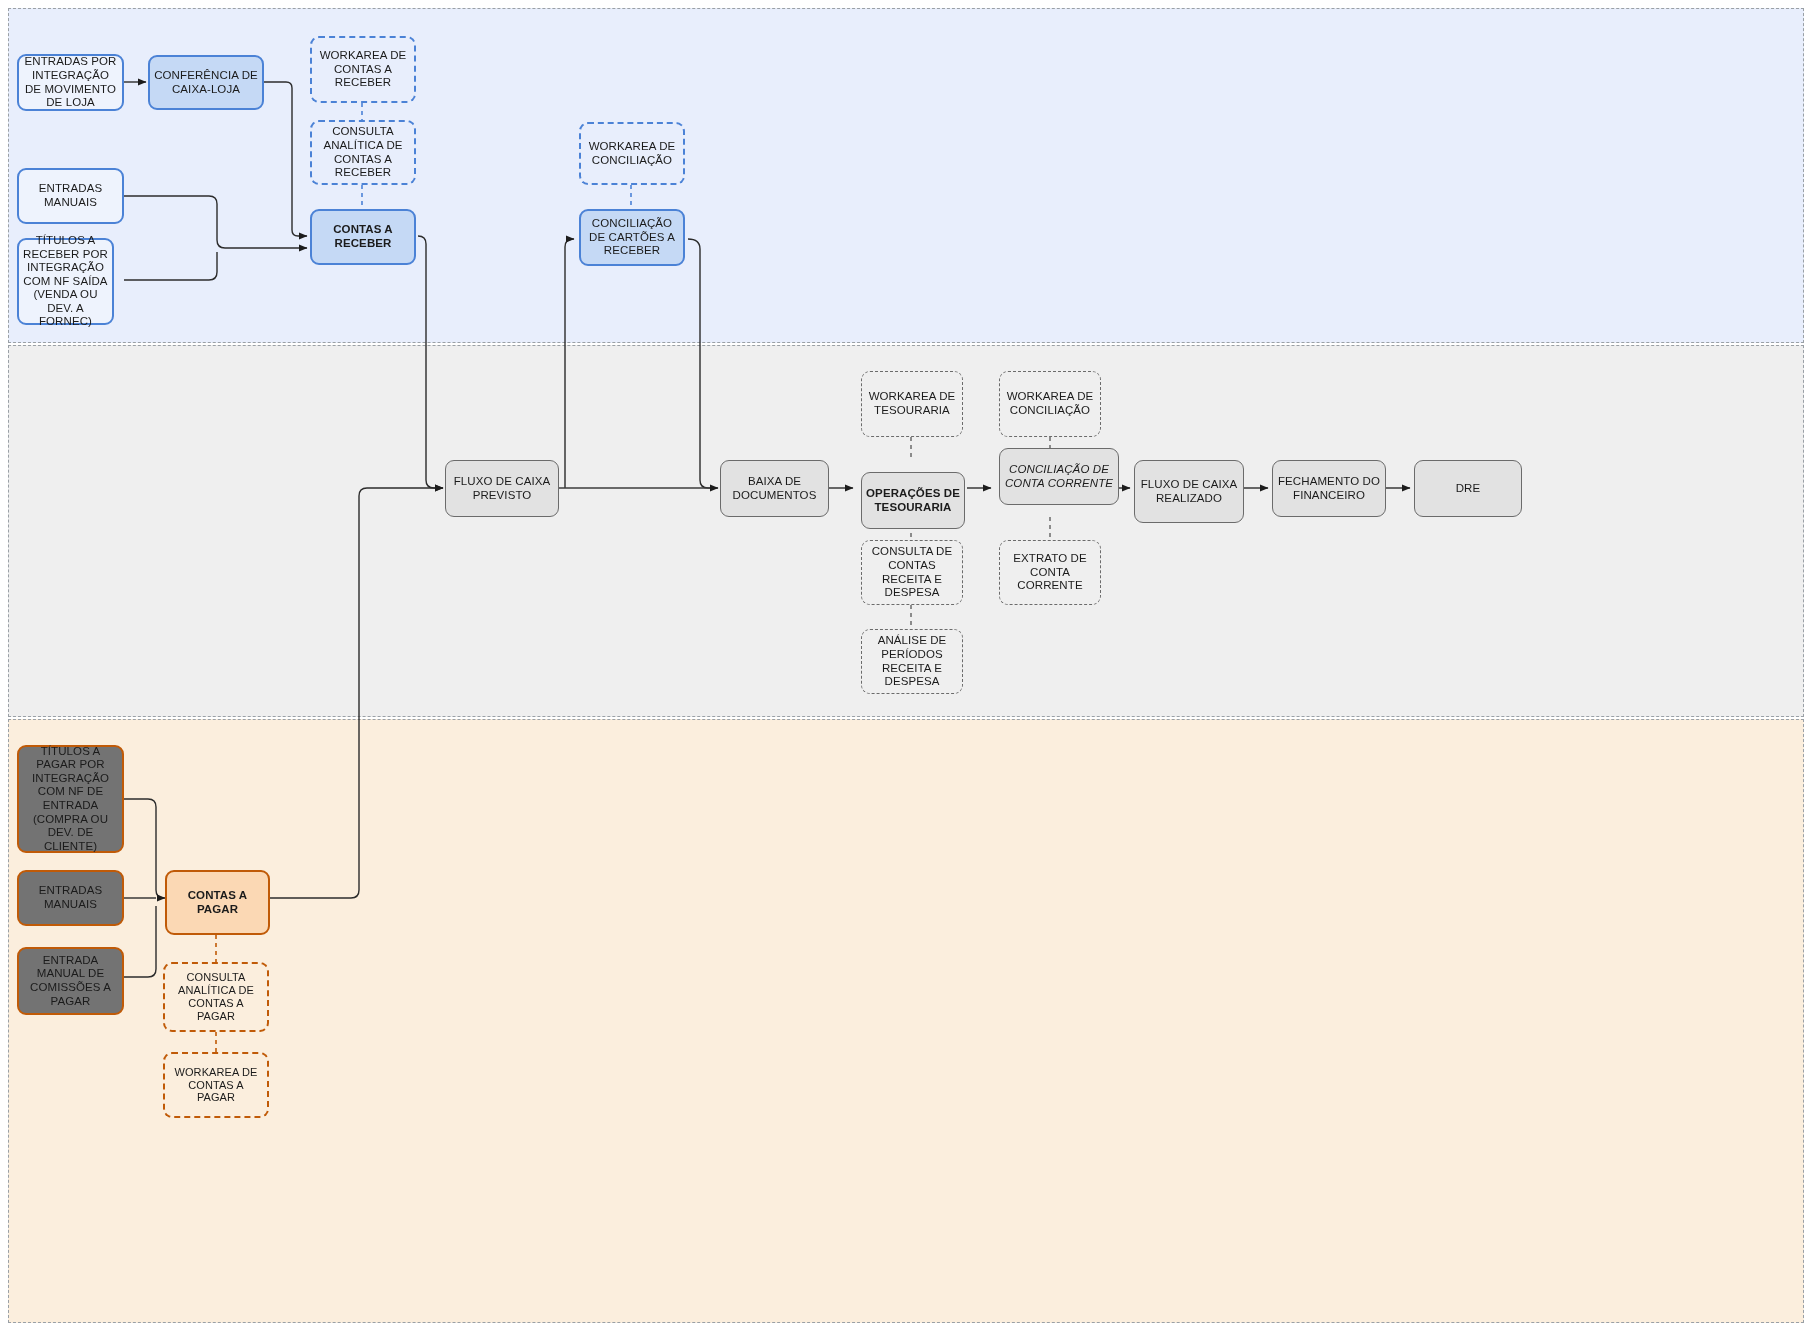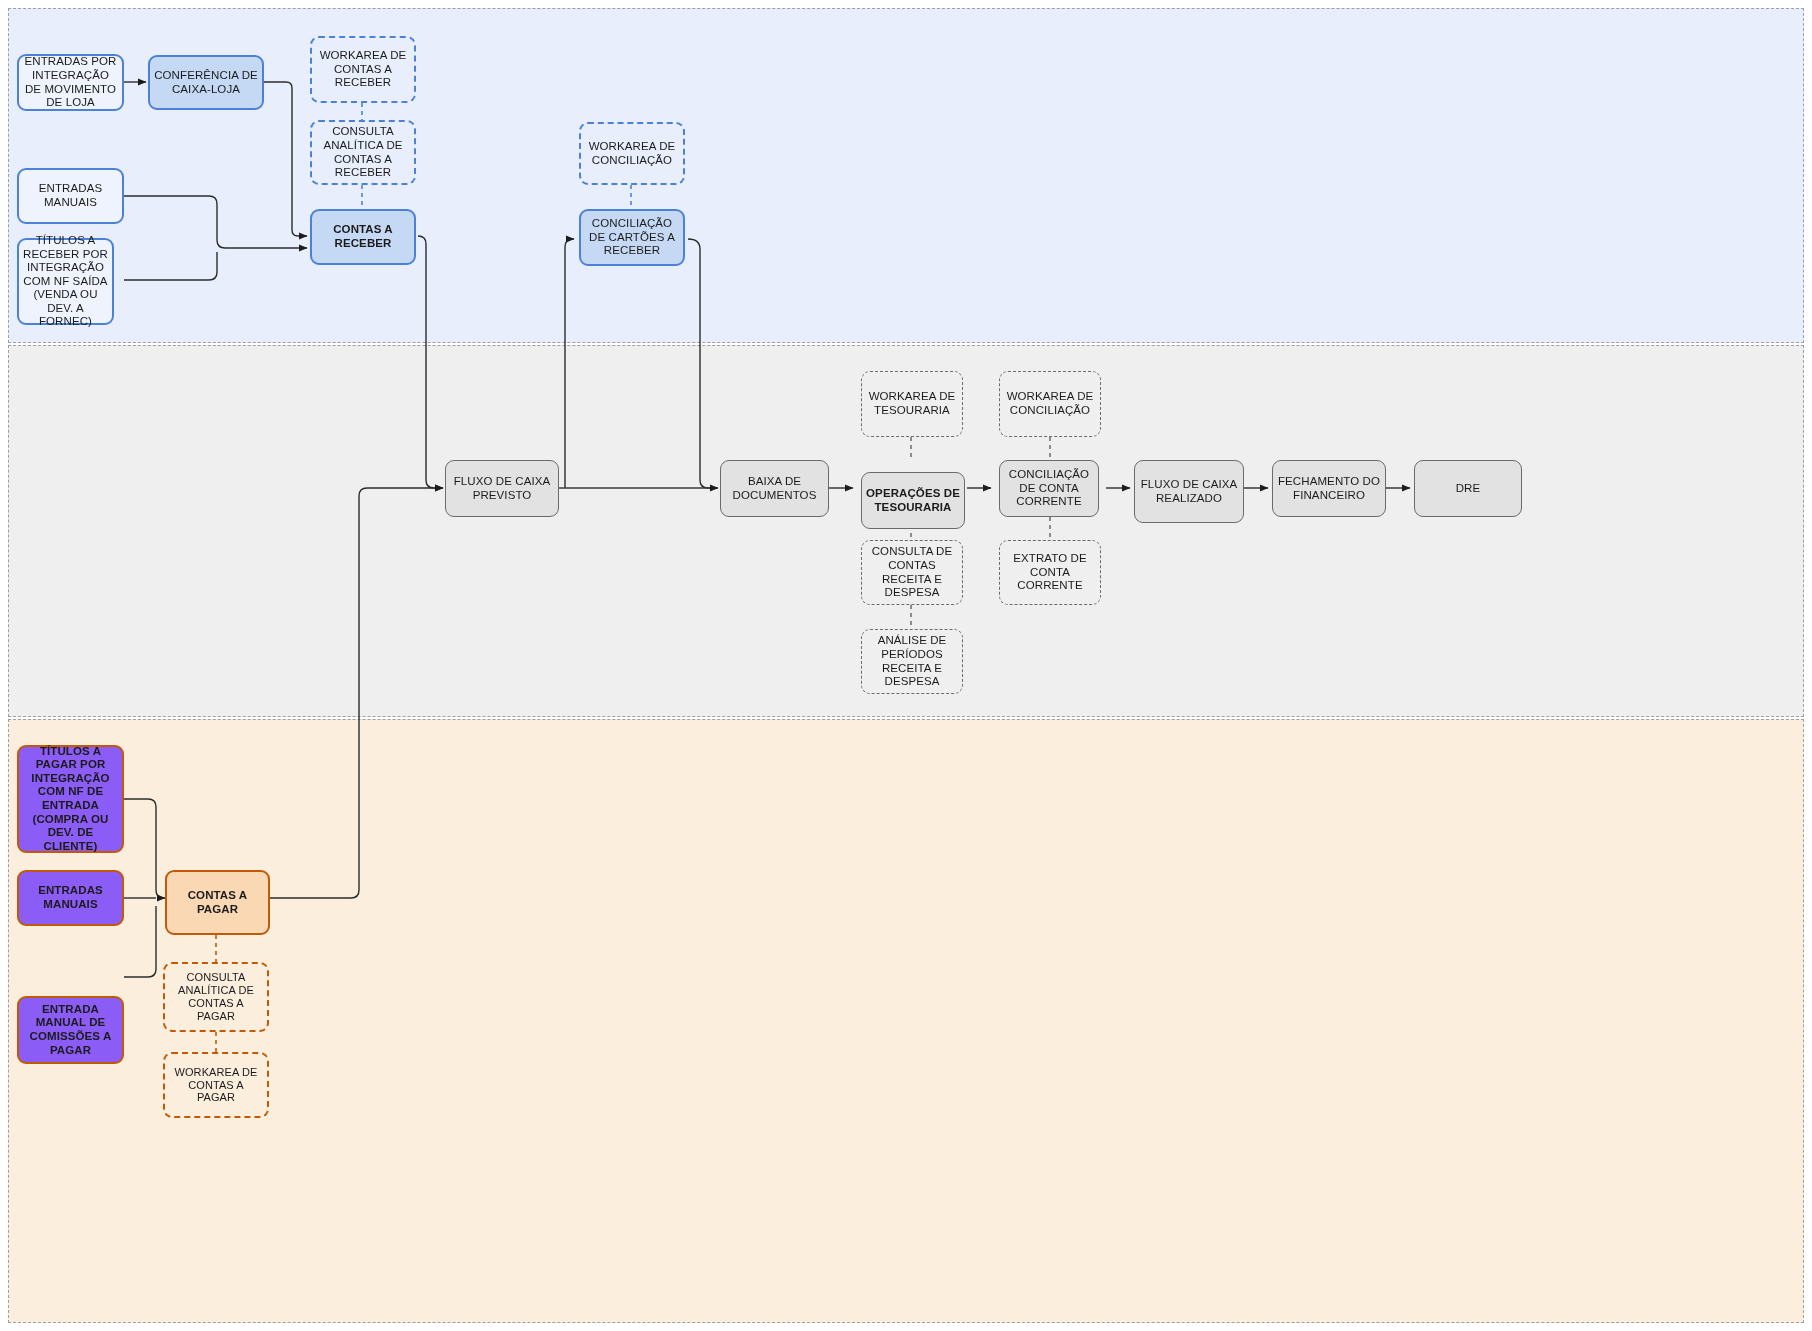--- a/index.html
+++ b/index.html
@@ -69,24 +69,23 @@
     font-size: 11.5px;
   }
   .n-gray-dash {
     background: transparent;
     border: 1.6px dashed #6b6b6b;
     font-size: 11.5px;
   }
 
   
   .n-orange-light {
-    background: #8b5cf6;
+    background: #737373;
     border: 2px solid #c05a07;
     font-size: 11.5px;
-    font-weight: bold;
   }
   .n-orange-solid {
     background: #fbd8b4;
     border: 2px solid #c05a07;
     font-size: 11.5px;
     font-weight: bold;
   }
   .n-orange-dash {
     background: transparent;
     border: 2px dashed #c05a07;
@@ -236,21 +235,21 @@
   </div>
 
   <div class="node n-gray-dash" style="left:861px; top:629px; width:102px; height:65px;">
     <span>ANÁLISE DE PERÍODOS RECEITA E DESPESA</span>
   </div>
 
   <div class="node n-gray-dash" style="left:999px; top:371px; width:102px; height:66px;">
     <span>WORKAREA DE CONCILIAÇÃO</span>
   </div>
 
-  <div class="node n-gray-solid" style="left:999px; top:460px; width:100px; height:57px;">
+  <div class="node n-gray-solid" style="left:999px; top:448px; width:120px; height:57px;font-style:italic;">
     <span>CONCILIAÇÃO DE CONTA CORRENTE</span>
   </div>
 
   <div class="node n-gray-dash" style="left:999px; top:540px; width:102px; height:65px;">
     <span>EXTRATO DE CONTA CORRENTE</span>
   </div>
 
   <div class="node n-gray-solid" style="left:1134px; top:460px; width:110px; height:63px;">
     <span>FLUXO DE CAIXA REALIZADO</span>
   </div>
@@ -264,21 +263,21 @@
   </div>
 
   <div class="node n-orange-light" style="left:17px; top:745px; width:107px; height:108px;">
     <span>TÍTULOS A PAGAR POR INTEGRAÇÃO COM NF DE ENTRADA (COMPRA OU DEV. DE CLIENTE)</span>
   </div>
 
   <div class="node n-orange-light" style="left:17px; top:870px; width:107px; height:56px;">
     <span>ENTRADAS MANUAIS</span>
   </div>
 
-  <div class="node n-orange-light" style="left:17px; top:996px; width:107px; height:68px;">
+  <div class="node n-orange-light" style="left:17px; top:947px; width:107px; height:68px;">
     <span>ENTRADA MANUAL DE COMISSÕES A PAGAR</span>
   </div>
 
   <div class="node n-orange-solid" style="left:165px; top:870px; width:105px; height:65px;">
     <span>CONTAS A PAGAR</span>
   </div>
 
   <div class="node n-orange-dash" style="left:163px; top:962px; width:106px; height:70px;">
     <span>CONSULTA ANALÍTICA DE CONTAS A PAGAR</span>
   </div>

